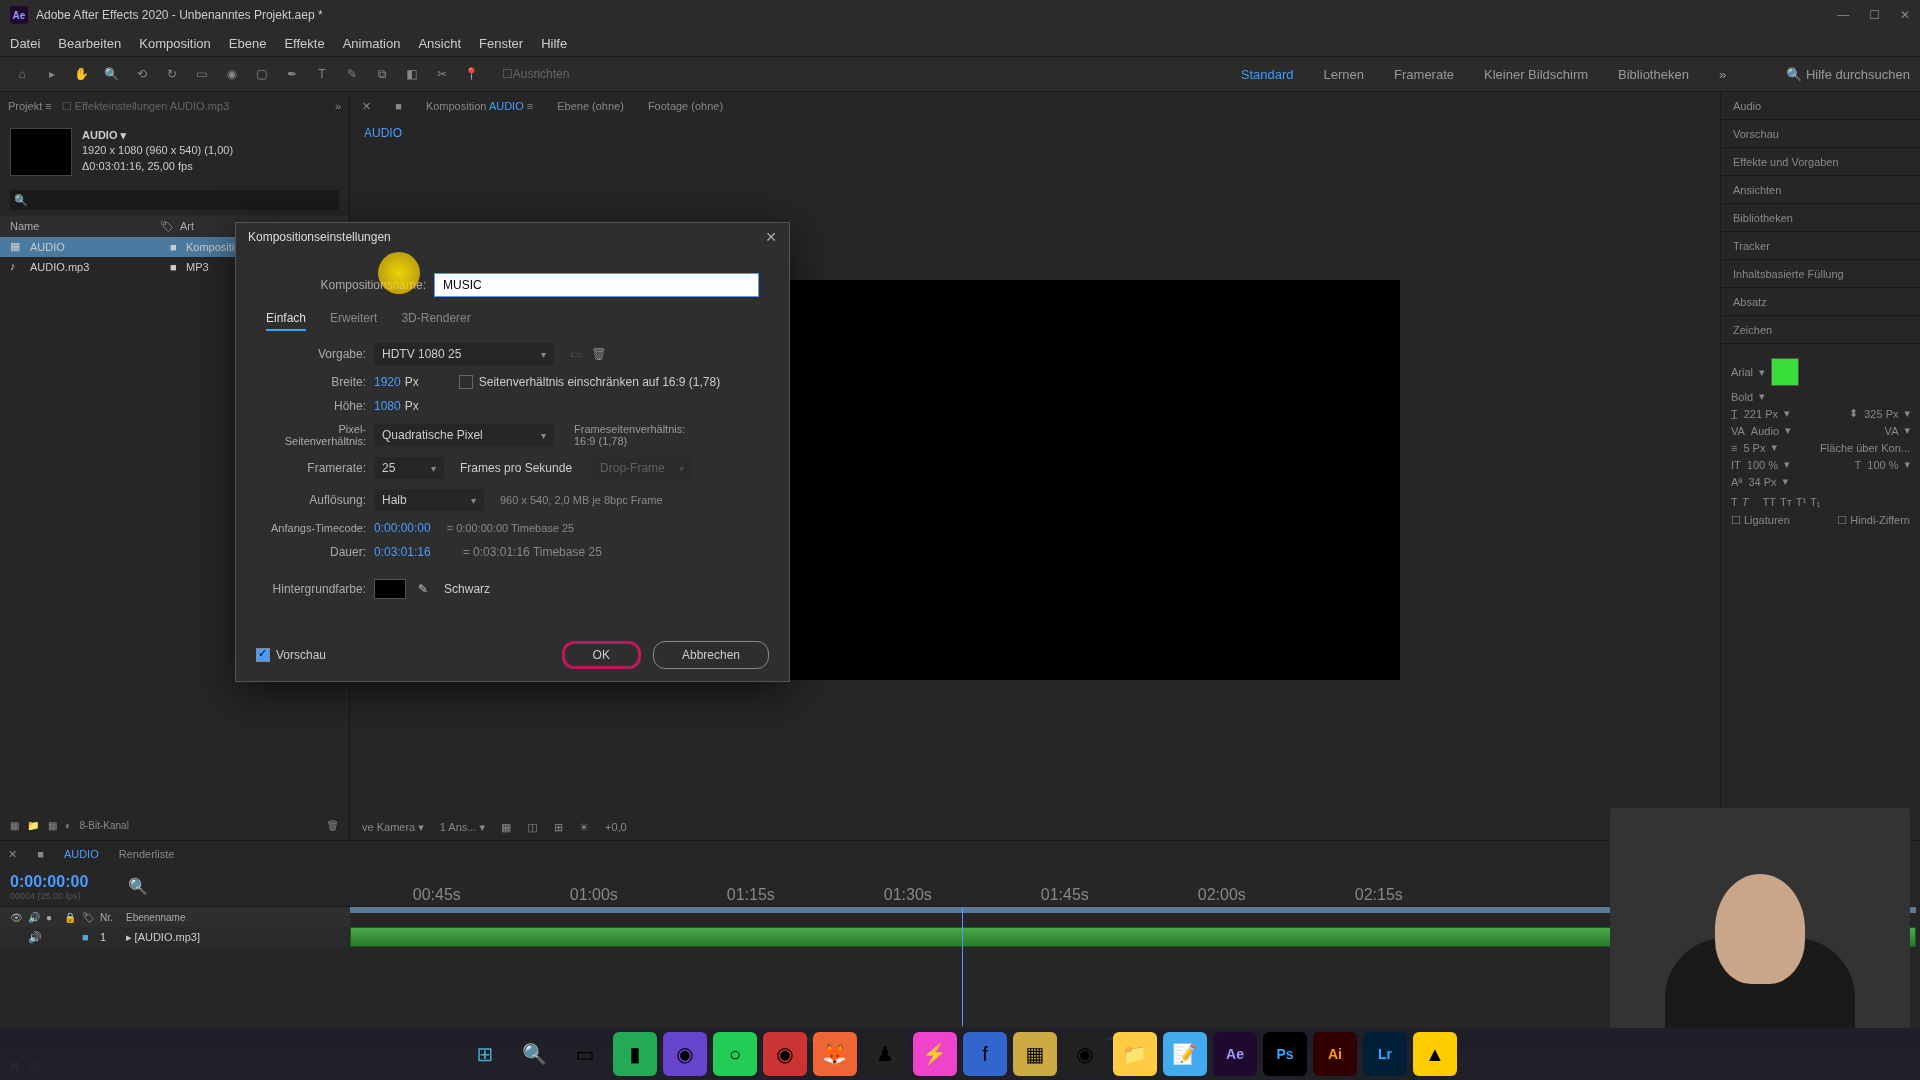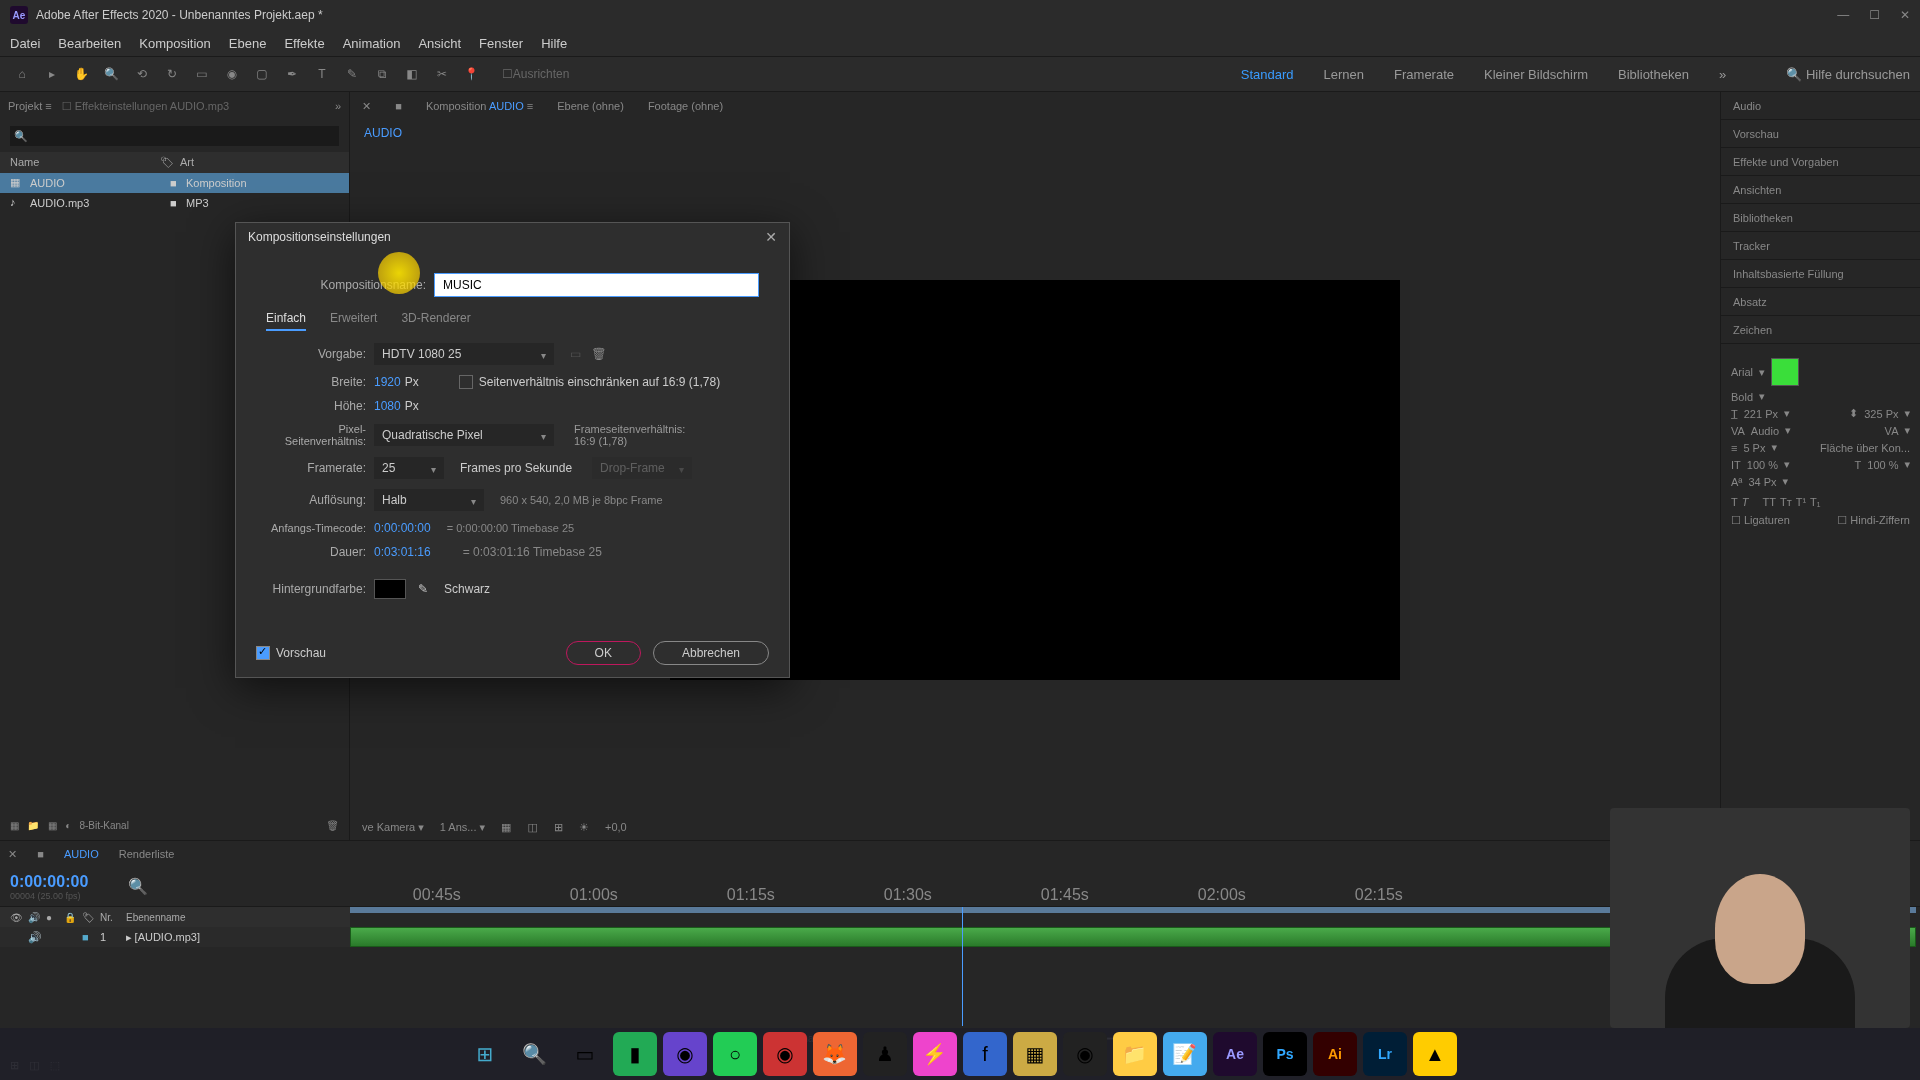--- a/index.html
+++ b/index.html
@@ -90,32 +90,32 @@
 .dialog { position: absolute; left: 235px; top: 222px; width: 555px; background: #2e2e2e; border: 1px solid #555; box-shadow: 0 10px 40px rgba(0,0,0,0.6); color: #ccc; font-size: 12px; }
 .dialog-title { height: 28px; display: flex; align-items: center; padding: 0 12px; font-size: 12px; color: #ddd; }
 .dialog-close { margin-left: auto; cursor: default; color: #aaa; font-size: 14px; }
 .dialog-body { padding: 12px 30px 20px; }
 .dialog-row { display: flex; align-items: center; margin: 10px 0; }
 .dialog-label { text-align: right; color: #aaa; margin-right: 8px; }
 .name-input { flex: 1; background: #fff; border: 1px solid #4a9cff; padding: 4px 8px; color: #000; font-size: 12px; }
 .dialog-tabs { display: flex; gap: 24px; margin: 14px 0 12px; }
 .dialog-tab { color: #888; padding-bottom: 4px; }
 .dialog-tab.active { color: #ddd; border-bottom: 2px solid #4a9cff; }
-.dropdown { background: #262626; border: none; color: #ccc; padding: 4px 8px; min-width: 180px; display: flex; justify-content: space-between; align-items: flex-end; }
+.dropdown { background: #262626; border: none; color: #ccc; padding: 4px 8px; min-width: 180px; display: flex; justify-content: space-between; align-items: center; }
 .dropdown::after { content: '▾'; color: #888; font-size: 10px; }
 .blue-val { color: #4a9cff; }
 .checkbox { width: 14px; height: 14px; border: 1px solid #666; margin-right: 6px; }
 .color-well { width: 32px; height: 20px; background: #000; border: 1px solid #555; }
 .dialog-footer { display: flex; align-items: center; padding: 12px 20px; }
 .preview-chk { display: flex; align-items: center; gap: 6px; }
 .preview-chk .box { width: 14px; height: 14px; border: 1px solid #888; background: #4a9cff; position: relative; }
 .preview-chk .box::after { content: '✓'; position: absolute; top: -2px; left: 1px; color: #000; font-size: 11px; }
 .dialog-buttons { margin-left: auto; display: flex; gap: 12px; }
 .dialog-btn { padding: 4px 28px; border: 1px solid #888; border-radius: 12px; background: transparent; color: #ccc; font-size: 12px; }
-.dialog-btn.ok { border: 1px solid #be185d; }
+.dialog-btn.ok { border: 3px solid #be185d; }
 
 .highlight-circle { position: absolute; width: 42px; height: 42px; border-radius: 50%; background: radial-gradient(rgba(255,230,0,0.9), rgba(255,200,0,0.6)); left: 378px; top: 252px; z-index: 10; pointer-events: none; }
 
 .webcam { position: absolute; right: 10px; bottom: 52px; width: 300px; height: 220px; background: #333; border-radius: 4px; overflow: hidden; }
 .webcam .person { position: absolute; left: 50%; top: 30%; transform: translateX(-50%); width: 90px; height: 110px; background: #c9a58a; border-radius: 50% 50% 40% 40%; }
 .webcam .body { position: absolute; left: 50%; bottom: 0; transform: translateX(-50%); width: 190px; height: 90px; background: #1a1a1a; border-radius: 60px 60px 0 0; }
 
 .statusbar { height: 30px; background: #2b2b2b; display: flex; align-items: center; padding: 0 10px; color: #888; font-size: 11px; }
 .statusbar .icons { display: flex; gap: 10px; }
 </style>
@@ -174,20 +174,28 @@
   </div>
 </div>
 
 <div class="main">
   <div class="project-panel">
     <div class="project-tabs">
       <span class="tab">Projekt ≡</span>
       <span style="color:#666">☐ <span>Effekteinstellungen AUDIO.mp3</span></span>
       <span style="margin-left:auto">»</span>
     </div>
+    <div class="project-info">
+      <div class="project-thumb"></div>
+      <div class="project-meta">
+        <div class="name">AUDIO ▾</div>
+        <div>1920 x 1080 (960 x 540) (1,00)</div>
+        <div>Δ0:03:01:16, 25,00 fps</div>
+      </div>
+    </div>
     <div class="project-search"><input placeholder="🔍" style=""></div>
     <div class="project-list">
       <div class="project-header">
         <span class="col-name">Name</span>
         <span style="width:20px">🏷</span>
         <span>Art</span>
       </div>
       <div class="project-row selected">
         <span class="icon">▦</span>
         <span class="name">AUDIO</span>

